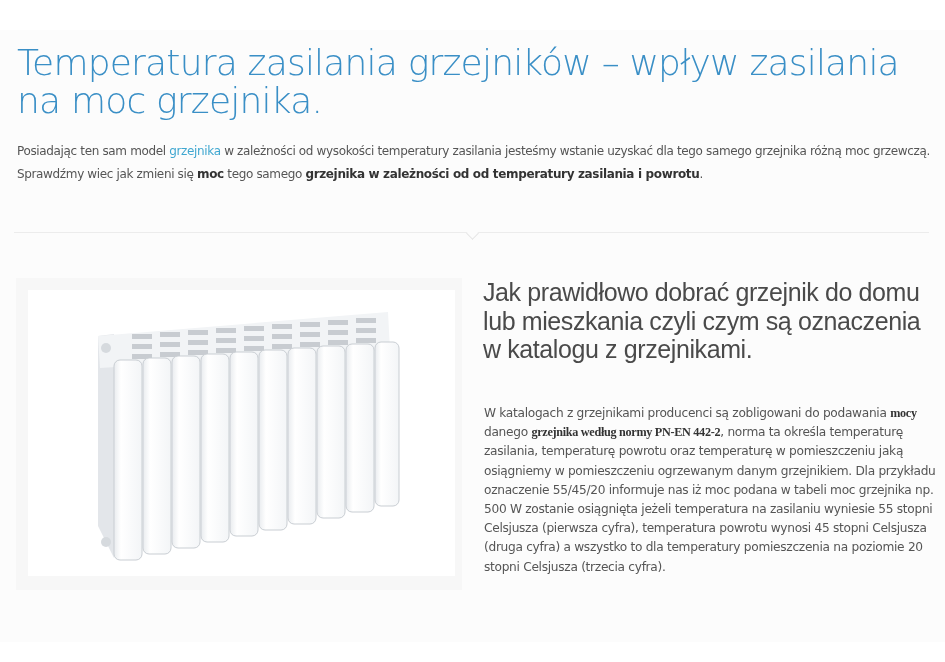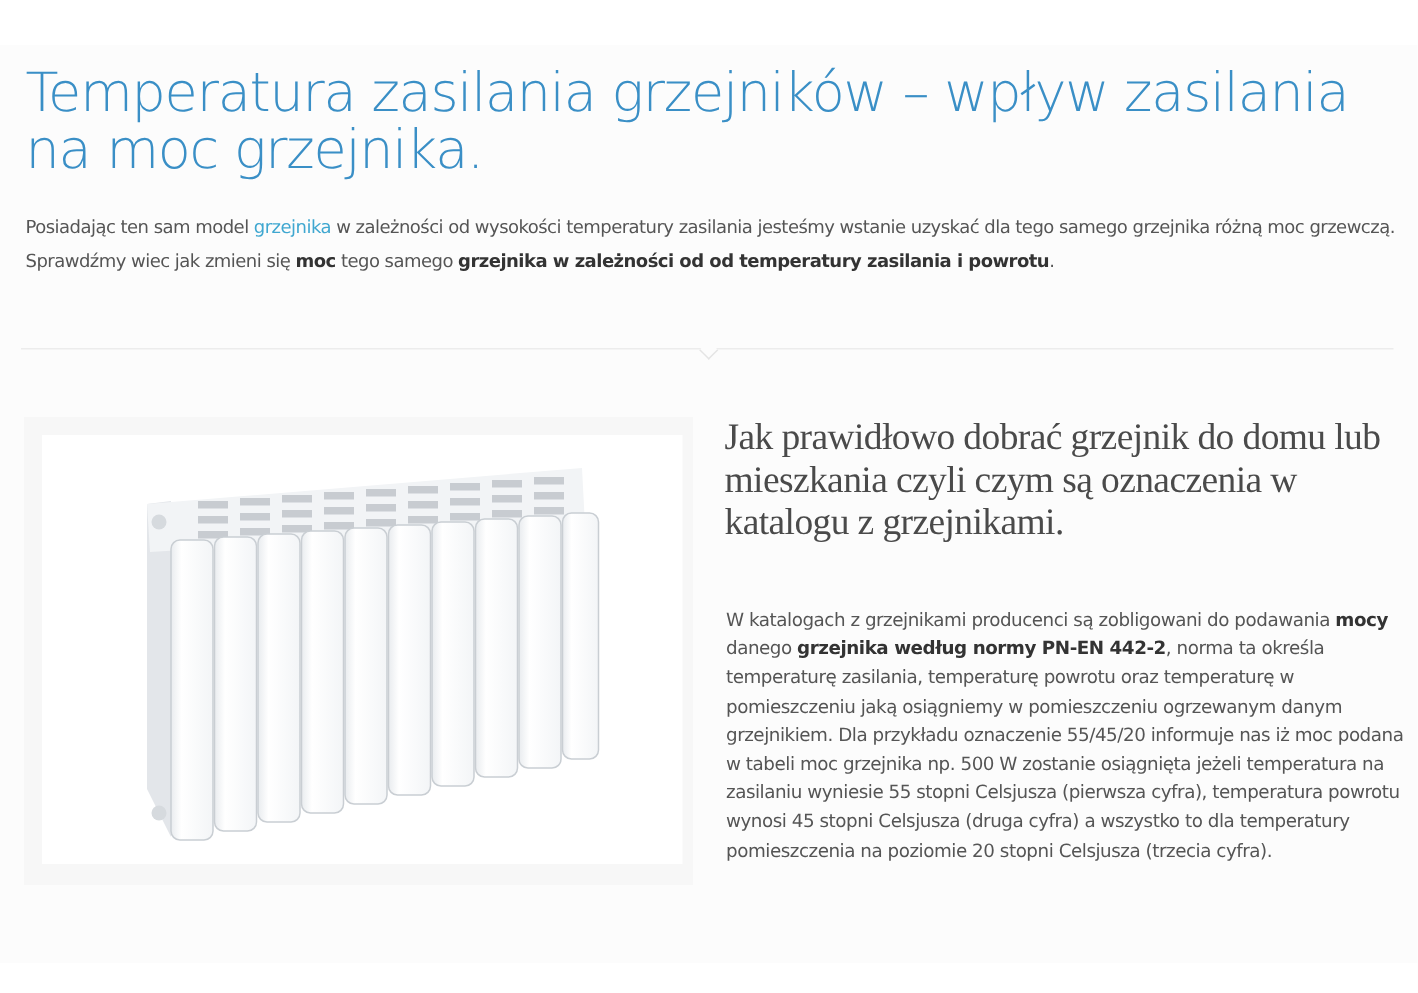--- a/index.html
+++ b/index.html
@@ -46,35 +46,35 @@
       background: #f7f7f7;
     }
     .image-inner {
       position: absolute; left: 12px; top: 12px; width: 427px; height: 286px;
       background: #ffffff;
     }
     .radiator { position: absolute; left: 0; top: 0; }
     .subtitle {
       position: absolute; left: 483px; top: 248px; width: 450px;
       margin: 0;
-      font-family: Liberation Serif, serif;
+      font-family: Liberation Sans, sans-serif;
       font-weight: 300;
       font-size: 25px; line-height: 28.5px;
       color: #4a4a4a;
       letter-spacing: -0.4px;
     }
     .body-text {
       position: absolute; left: 484px; top: 374px; width: 455px;
       margin: 0;
       font-family: "DejaVu Sans", sans-serif;
       font-size: 12.2px; line-height: 19.2px;
       color: #555555;
       letter-spacing: -0.3px;
     }
-    .body-text b { color: #333333; }
+    .body-text b { color: #333333; font-family: Liberation Serif, serif; }
   </style>
 </head>
 <body>
 
 <div class="page">
   <h1 class="title">Temperatura zasilania grzejników – wpływ zasilania na moc grzejnika.</h1>
 
   <p class="intro"><span>Posiadając ten sam model </span><a>grzejnika</a><span> w zależności od wysokości temperatury zasilania jesteśmy wstanie uzyskać dla tego samego grzejnika różną moc grzewczą. Sprawdźmy wiec jak zmieni się </span><b>moc</b><span> tego samego </span><b>grzejnika w zależności od od temperatury zasilania i powrotu</b><span>.</span></p>
 
   <div class="divider"></div>

